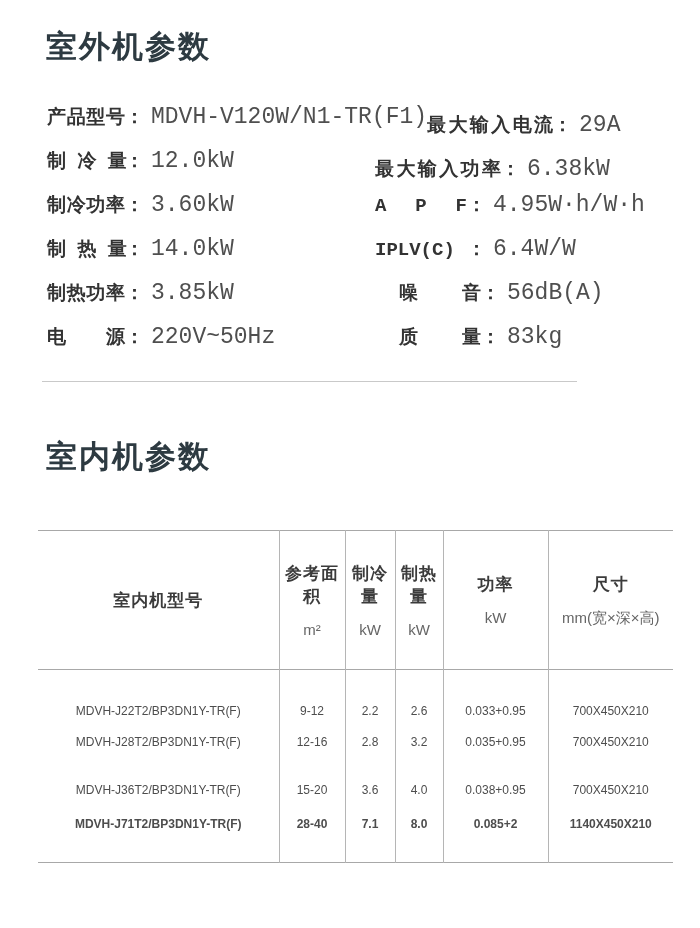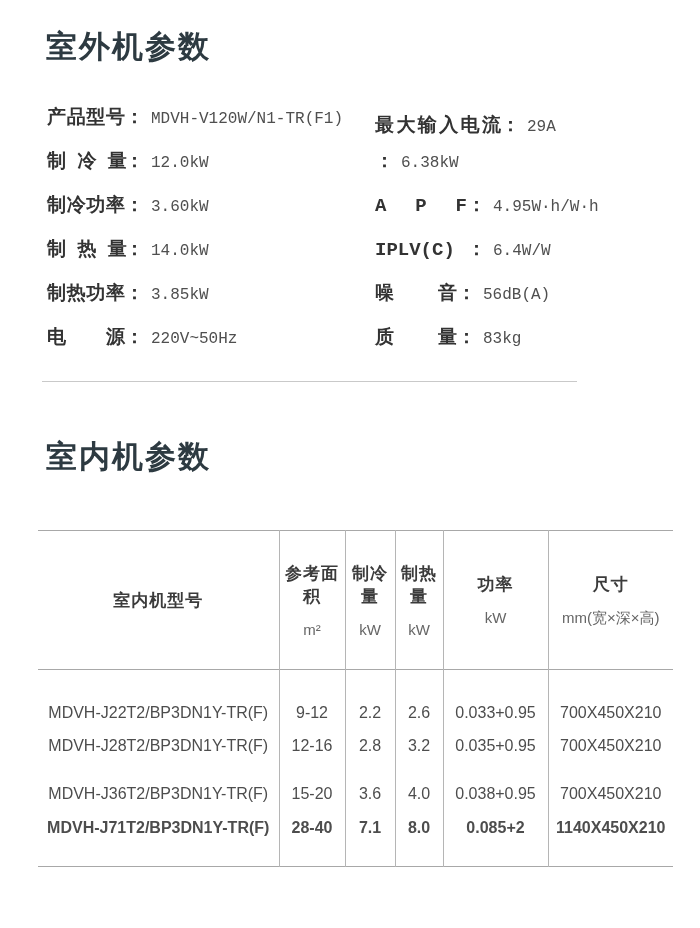--- a/index.html
+++ b/index.html
@@ -36,23 +36,23 @@
     font-size: 19px;
     font-weight: bold;
     color: #333333;
     text-align: justify;
     text-align-last: justify;
     overflow: visible;
   }
   .lw  { width: 78px; }   
   .rw-lg { width: 126px; margin-top: 16px; } 
   .rw-md { width: 92px; }  
-  .rw-sm { width: 82px; }  
+  .rw-sm { width: 82px; margin-left: 24px; }  
   .spec-colon { font-size: 19px; font-weight: bold; color: #333333; }
-  .spec-value { font-size: 16px; color: #4f4f4f; margin-left: 7px; }
+  .spec-value { font-size: 23px; color: #4f4f4f; margin-left: 7px; }
 
   
   .divider {
     border: none;
     border-top: 1px solid #c9c9c9;
     margin: 22px 8px 0 4px;
   }
 
   
   .spec-table {
@@ -84,21 +84,21 @@
     height: 100%;
   }
   .th-title {
     font-size: 17px; font-weight: bold; color: #3b3b3b;
     line-height: 23px; letter-spacing: 1px;
   }
   .th-unit { font-size: 15px; color: #666666; margin-top: 13px; line-height: 18px; }
   .th-unit:empty { margin-top: 0; }
   .spec-table tbody td {
     height: 48px;
-    font-size: 16px;
+    font-size: 12px;
     color: #4d4d4d;
     padding: 0 2px;
     white-space: nowrap;
     margin-top: 28px;
   }
   .spec-table tbody tr:first-child td { padding-top: 34px; }
   .spec-table tbody tr:last-child td { padding-bottom: 28px; font-weight: bold; }
 </style>
 </head>
 <body>
@@ -123,20 +123,21 @@
         </div>
       </div>
 
       <div class="spec-row">
         <div class="pair pair-left">
           <span class="spec-label lw">制 冷 量</span>
             <span class="spec-colon">：</span>
           <span class="spec-value">12.0kW</span>
         </div>
         <div class="pair pair-right">
+          <span class="spec-label rw-lg">最大输入功率</span>
             <span class="spec-colon">：</span>
           <span class="spec-value">6.38kW</span>
         </div>
       </div>
 
       <div class="spec-row">
         <div class="pair pair-left">
           <span class="spec-label lw">制冷功率</span>
             <span class="spec-colon">：</span>
           <span class="spec-value">3.60kW</span>

